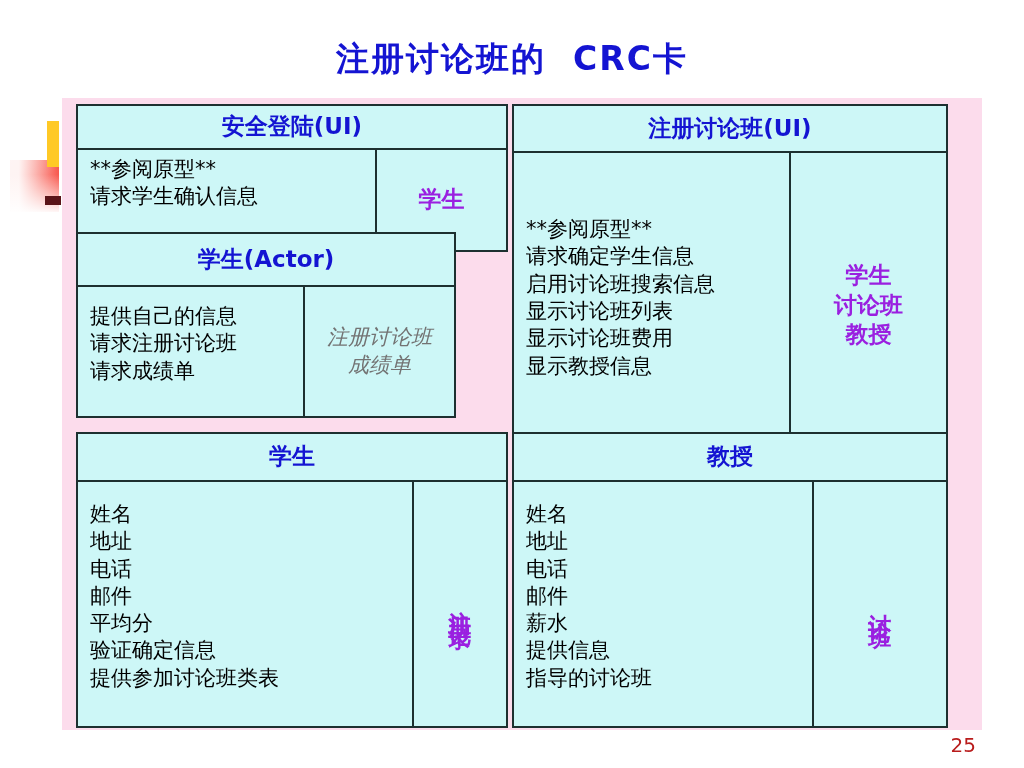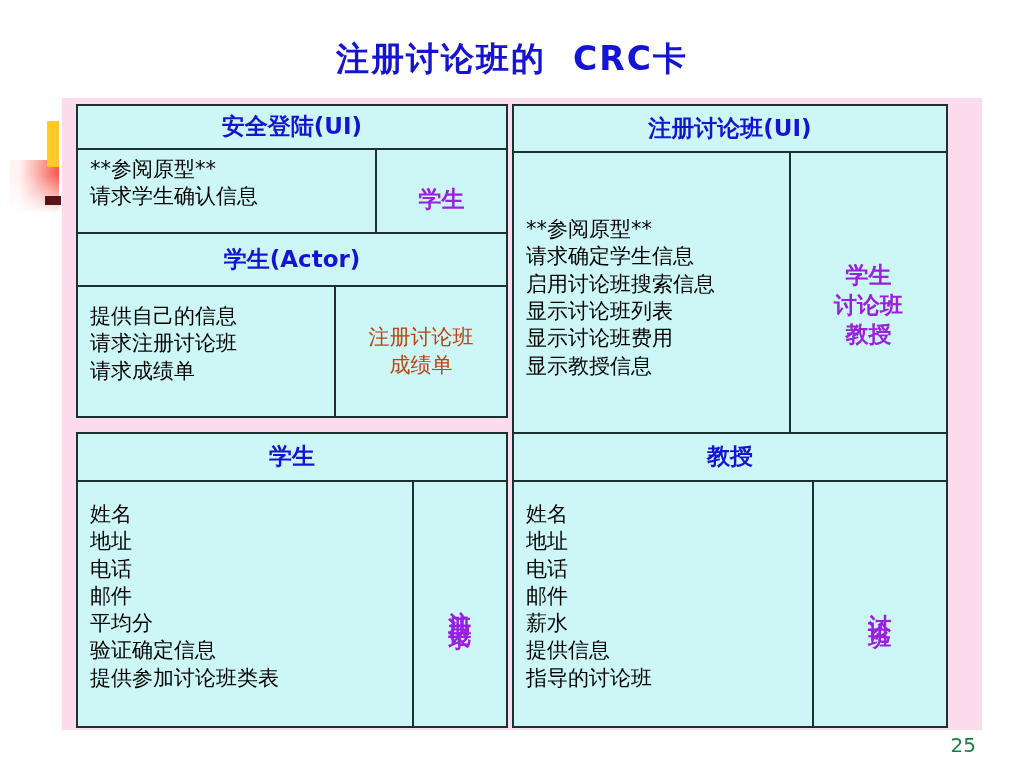--- a/index.html
+++ b/index.html
@@ -64,34 +64,34 @@
   .crc-collab{
     box-sizing:border-box;
     border-left:2px solid #1d3030;
     display:flex;align-items:center;justify-content:center;
     text-align:center;
     font-size:21px;line-height:1.30;
     white-space:pre-line;
     padding:4px 4px;
   }
   .collab-purple{color:#9a20e0;font-weight:bold;font-size:23px;line-height:1.28;}
-  .collab-black{color:#c2410c;font-size:21px;line-height:1.32;}
+  .collab-black{color:#737373;font-size:21px;line-height:1.32;font-style:italic;}
   .collab-vertical{
     color:#9a20e0;font-weight:bold;font-size:23px;
     writing-mode:vertical-rl;text-orientation:upright;
     line-height:1.5;letter-spacing:6px;
   }
 
   
   #card-security  {left:76px; top:104px; width:432px; height:148px;}
   #card-security  .crc-header{height:42px;}
   #card-security  .crc-resp{width:297px;}
   #card-security  .crc-collab{width:131px;}
 
-  #card-student-actor {left:76px; top:232px; width:432px; height:186px;}
+  #card-student-actor {left:76px; top:232px; width:380px; height:186px;}
   #card-student-actor .crc-header{height:51px;}
   #card-student-actor .crc-resp{width:256px;justify-content:center;}
   #card-student-actor .crc-collab{width:172px;}
 
   #card-student   {left:76px; top:432px; width:432px; height:296px;}
   #card-student   .crc-header{height:46px;}
   #card-student   .crc-resp{width:334px;justify-content:center;}
   #card-student   .crc-collab{width:94px;}
 
   #card-seminar-ui{left:512px; top:104px; width:436px; height:356px;}
@@ -99,21 +99,21 @@
   #card-seminar-ui .crc-resp{width:275px;justify-content:center;}
   #card-seminar-ui .crc-collab{width:157px;}
 
   #card-professor {left:512px; top:432px; width:436px; height:296px;}
   #card-professor .crc-header{height:46px;}
   #card-professor .crc-resp{width:298px;justify-content:center;}
   #card-professor .crc-collab{width:134px;}
 
   .page-number{
     position:absolute;right:48px;top:733px;
-    color:#15803d;font-size:20px;
+    color:#b91c1c;font-size:20px;
     font-family:"DejaVu Sans","Liberation Sans",sans-serif;
   }
 </style>
 </head>
 <body>
 
 <div id="slide">
 
   <div class="pink-band pink-left"></div>
   <div class="pink-band pink-right"></div>

